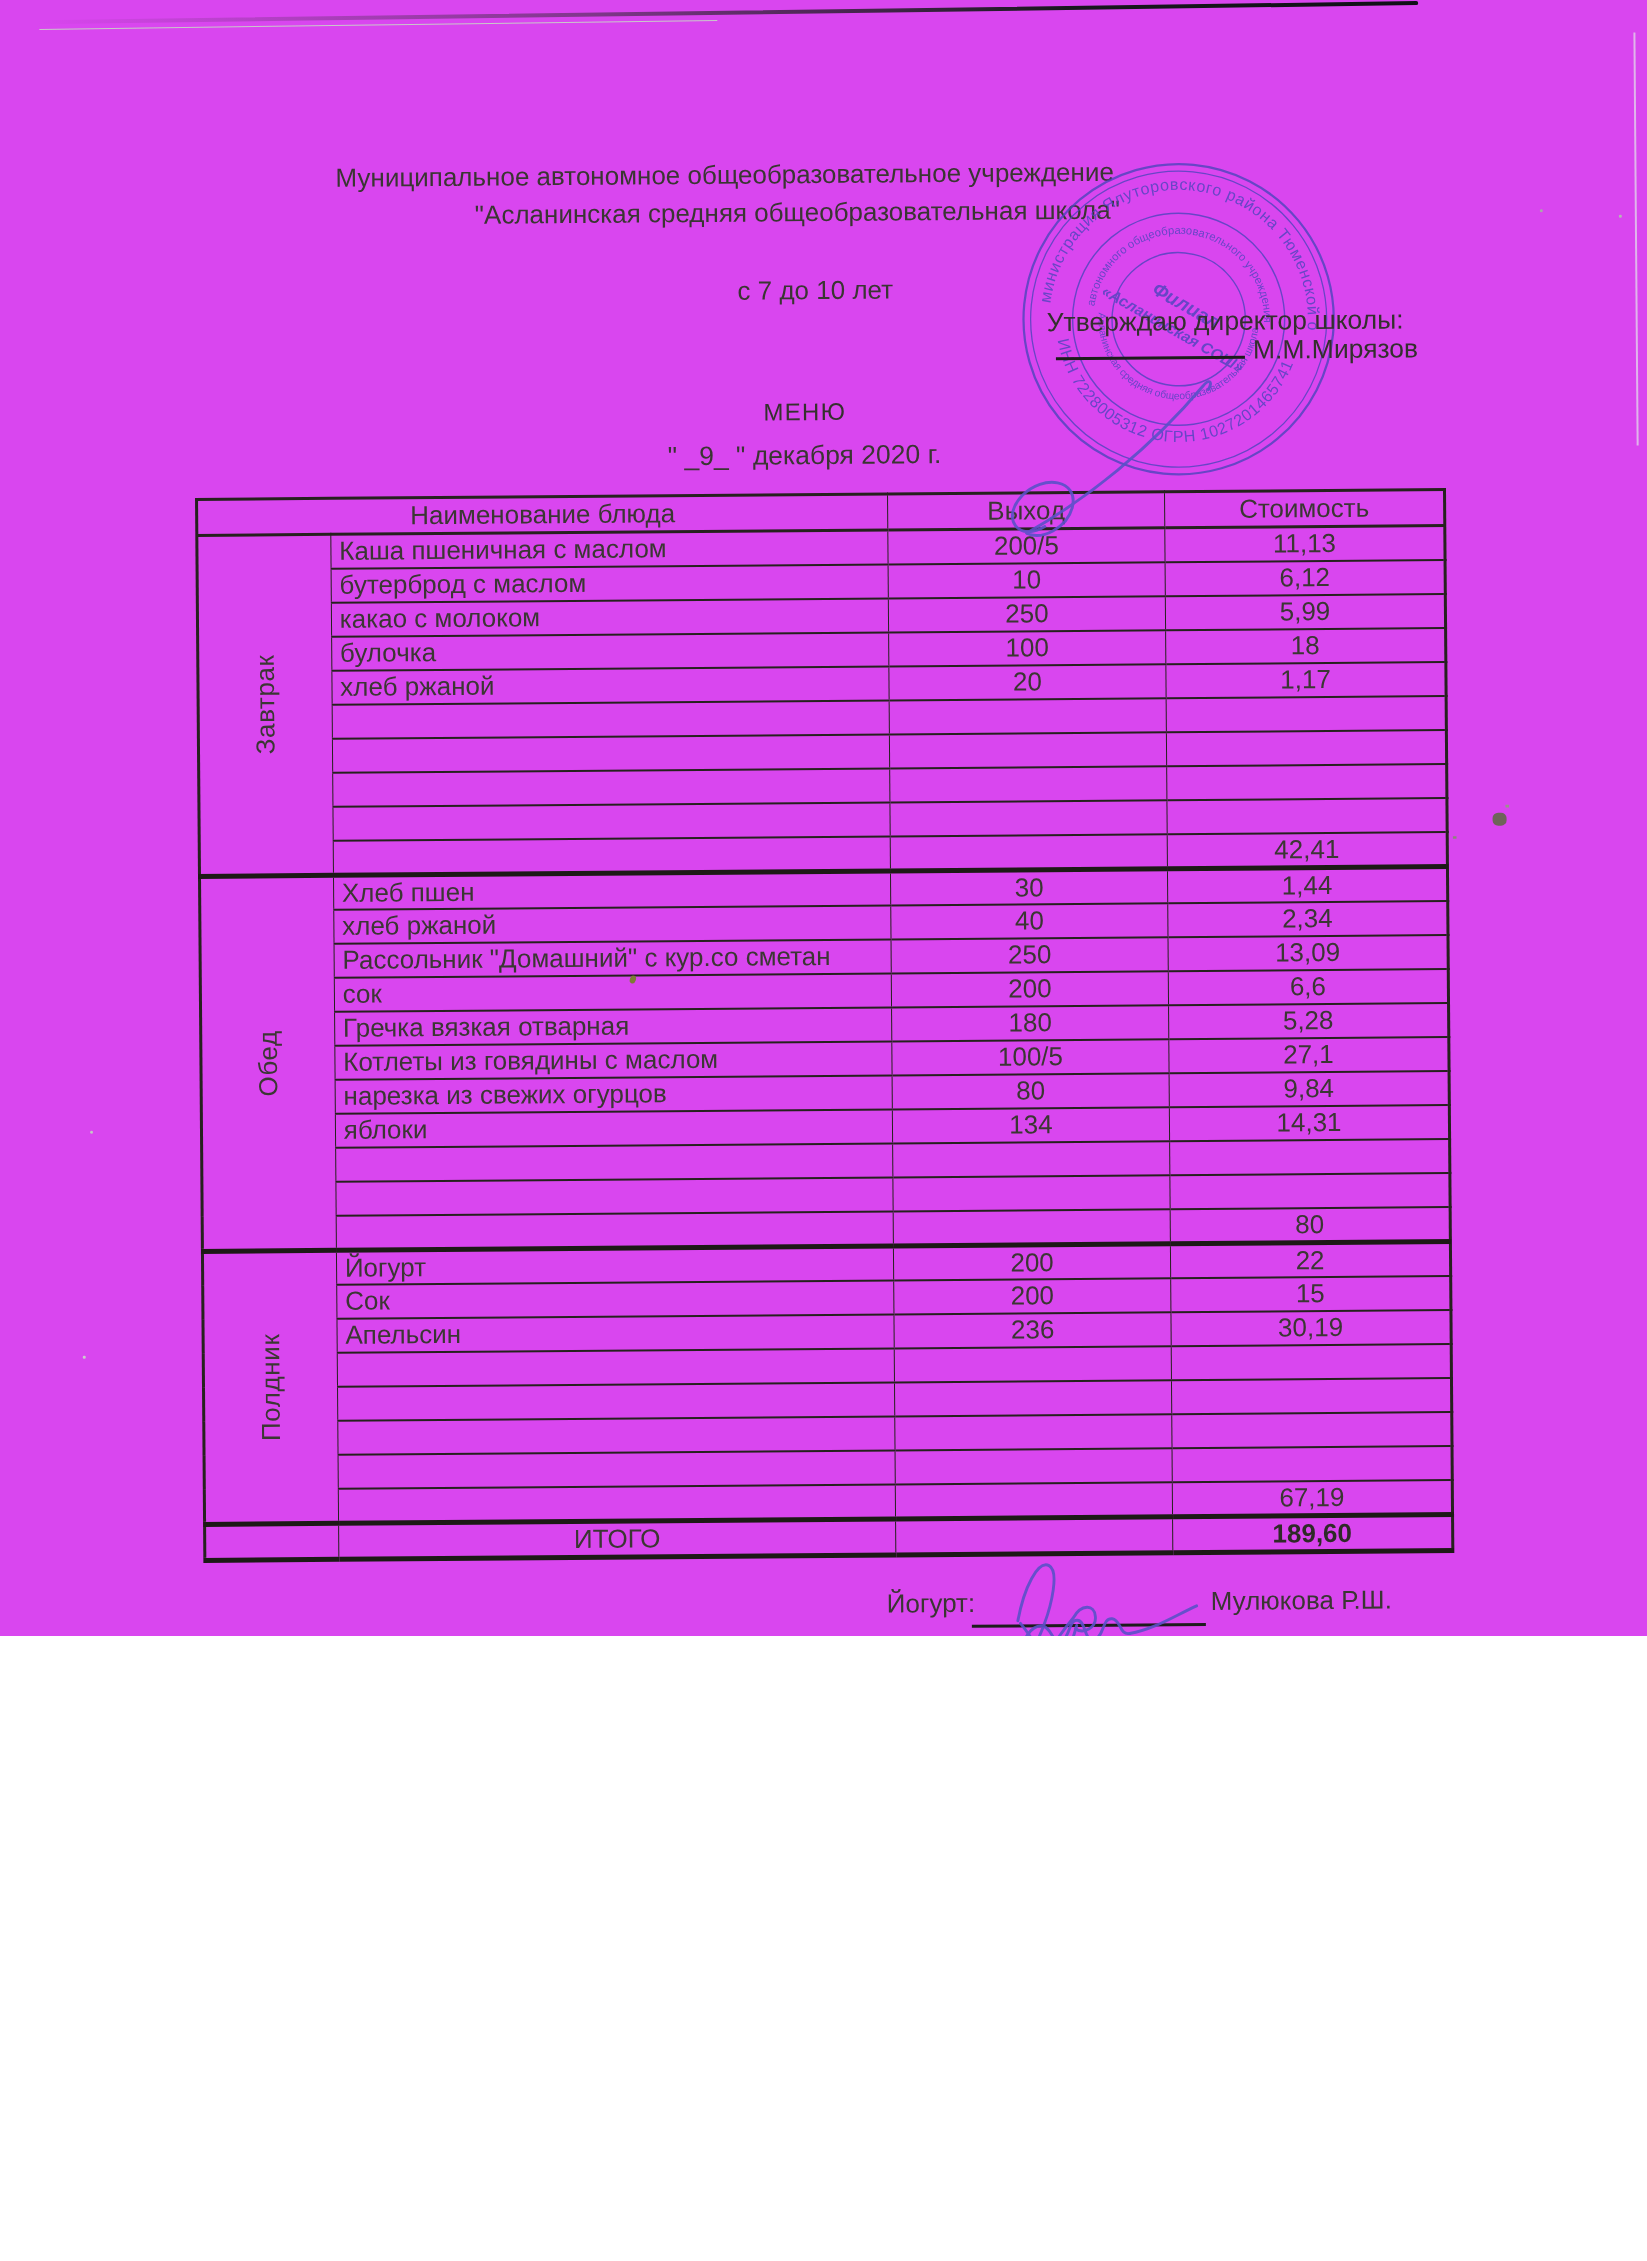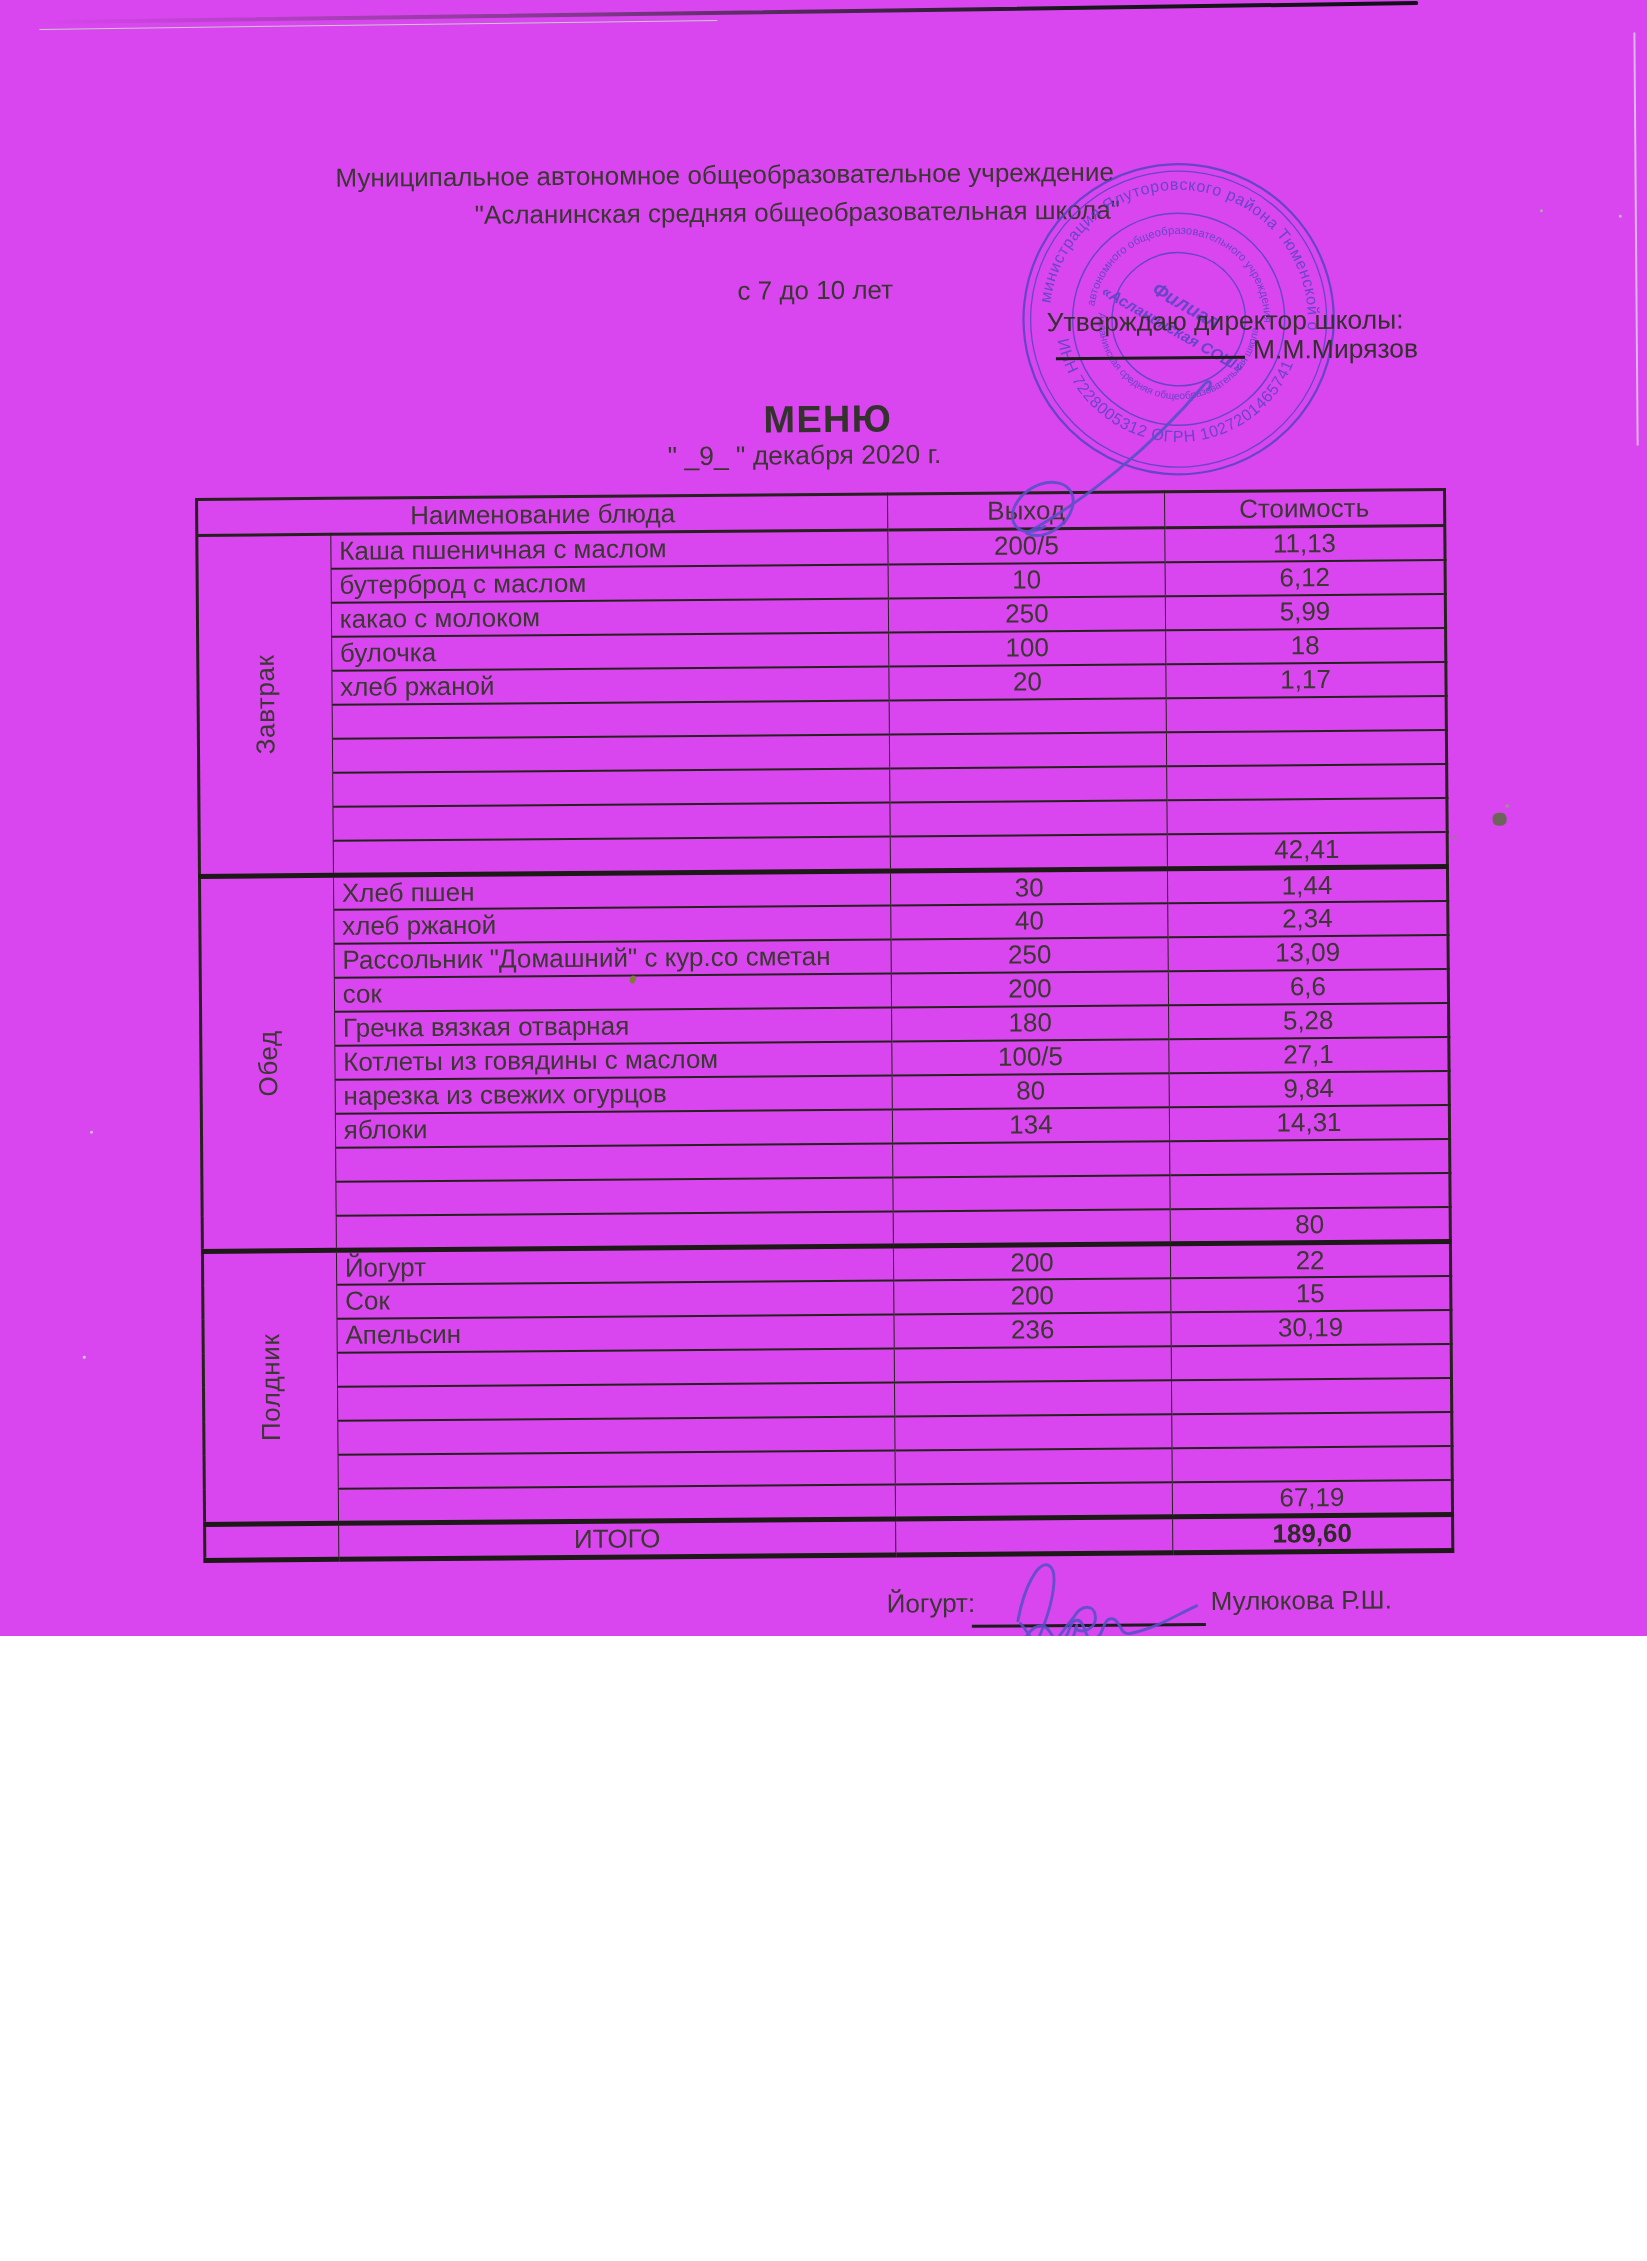--- a/index.html
+++ b/index.html
@@ -2,21 +2,21 @@
 <html style="font-size:10.3px"><head>
 <meta charset="utf-8">
 <style>
   html,body{margin:0;padding:0;background:#ffffff;}
   .page{position:relative;width:1647px;height:1636px;background:#d946ef;overflow:hidden;
         font-family:"Liberation Sans","DejaVu Sans",sans-serif;color:#3a3632;}
   .sheet{position:absolute;inset:0;transform:rotate(-0.45deg);transform-origin:824px 1130px;}
   .abs{position:absolute;white-space:nowrap;}
   .t40{font-size:26px;line-height:1.15;}
   .t41{font-size:26.5px;line-height:1.15;}
-  .menu-title{font-size:38px;font-weight:bold;letter-spacing:1.3px;color:#35312e;text-align:right;}
+  .menu-title{font-size:24px;font-weight:normal;letter-spacing:1.3px;color:#35312e;text-align:right;}
   .uline{position:absolute;background:#1c1c1c;}
   
   table.menu{position:absolute;left:200px;top:493px;border-collapse:collapse;table-layout:fixed;
              width:1248px;border:3.2px solid #26211e;}
   .menu td,.menu th{border:1.9px solid #26211e;border-top-width:2.6px;border-bottom-width:2.6px;
                     font-size:26px;color:#3b3733;padding:0;overflow:hidden;}
   .menu tr{height:34px;}
   .menu tr.hdr{height:36px;}
   .menu th{font-weight:normal;text-align:center;border-bottom-width:3.9px;}
   .menu td.dish{text-align:left;padding-left:7.8px;}

